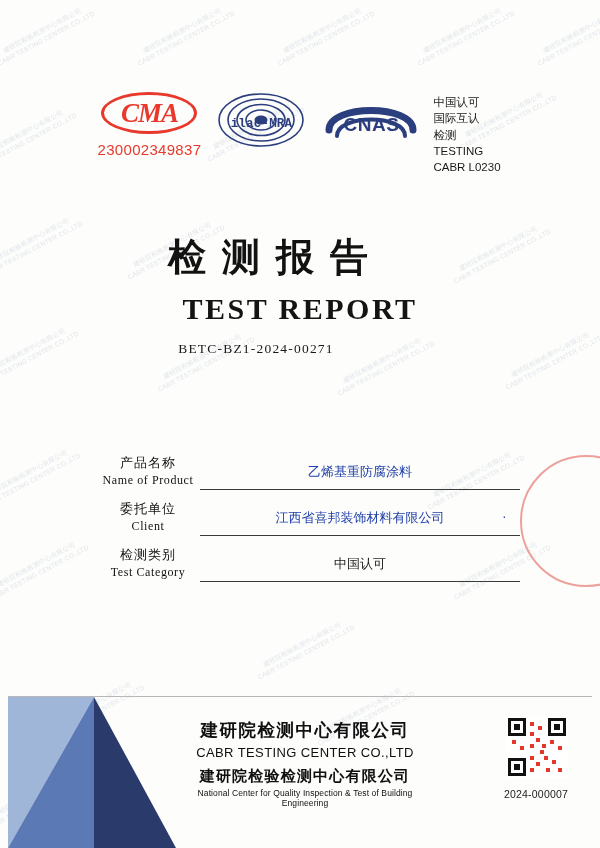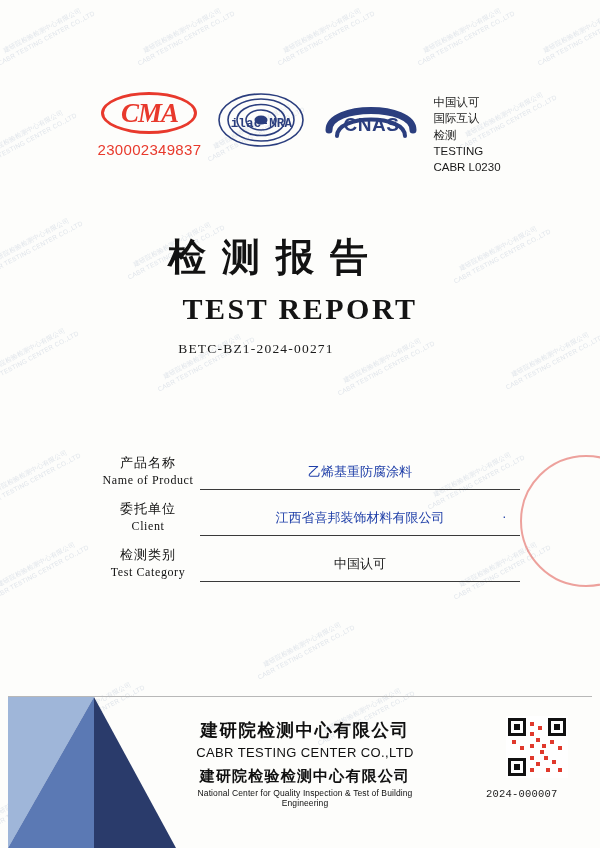--- a/index.html
+++ b/index.html
@@ -334,21 +334,22 @@
     right: 32px;
     top: 20px;
     width: 62px;
     height: 62px;
   }
   .qr-serial {
     position: absolute;
     right: 14px;
     top: 92px;
     width: 100px;
-    font-family: Liberation Mono, monospace;
+    text-align: center;
+    font-family: Liberation Sans, sans-serif;
     font-size: 10.5px;
     color: #1b1b1b;
     letter-spacing: 0.2px;
   }
 </style>
 </head>
 <body>
 
 <div class="page">
 

